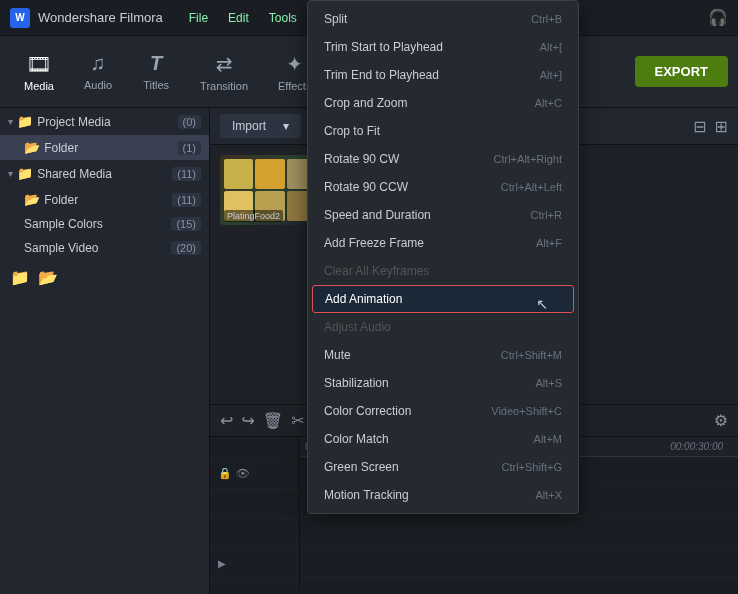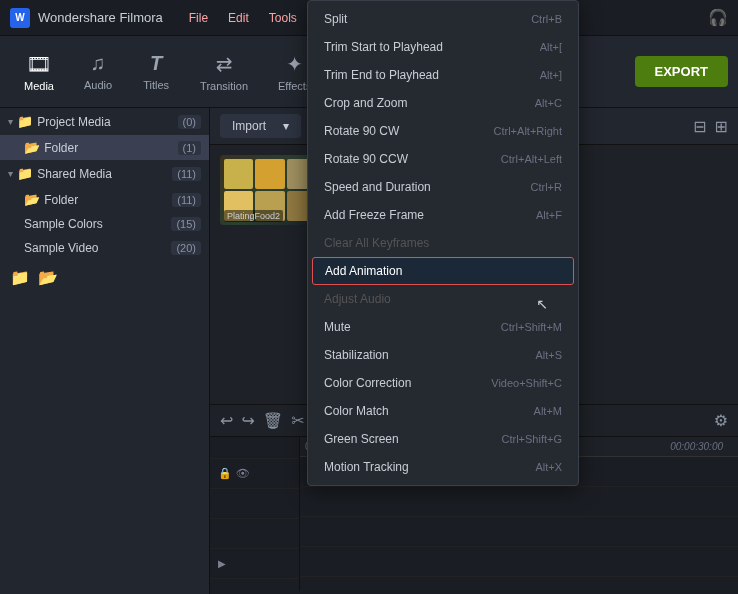--- a/index.html
+++ b/index.html
@@ -33,21 +33,21 @@
     }
     .titlebar-appname {
       color: #c8cdd6;
       font-size: 13px;
       margin-right: 10px;
     }
     .titlebar-menu {
       display: flex; gap: 4px;
     }
     .titlebar-menu-item {
-      color: #fca5a5;
+      color: #86efac;
       font-size: 12px;
       padding: 2px 8px;
       cursor: pointer;
     }
     .titlebar-right {
       margin-left: auto;
       display: flex; align-items: center; gap: 8px;
     }
     .headphone-icon {
       color: #2563eb;
@@ -551,20 +551,24 @@
   </div>
   <div class="ctx-item">
     <span>Trim End to Playhead</span>
     <span class="ctx-shortcut">Alt+]</span>
   </div>
   <div class="ctx-item">
     <span>Crop and Zoom</span>
     <span class="ctx-shortcut">Alt+C</span>
   </div>
   <div class="ctx-item">
+    <span>Crop to Fit</span>
+    <span class="ctx-shortcut"></span>
+  </div>
+  <div class="ctx-item">
     <span>Rotate 90 CW</span>
     <span class="ctx-shortcut">Ctrl+Alt+Right</span>
   </div>
   <div class="ctx-item">
     <span>Rotate 90 CCW</span>
     <span class="ctx-shortcut">Ctrl+Alt+Left</span>
   </div>
   <div class="ctx-item">
     <span>Speed and Duration</span>
     <span class="ctx-shortcut">Ctrl+R</span>

